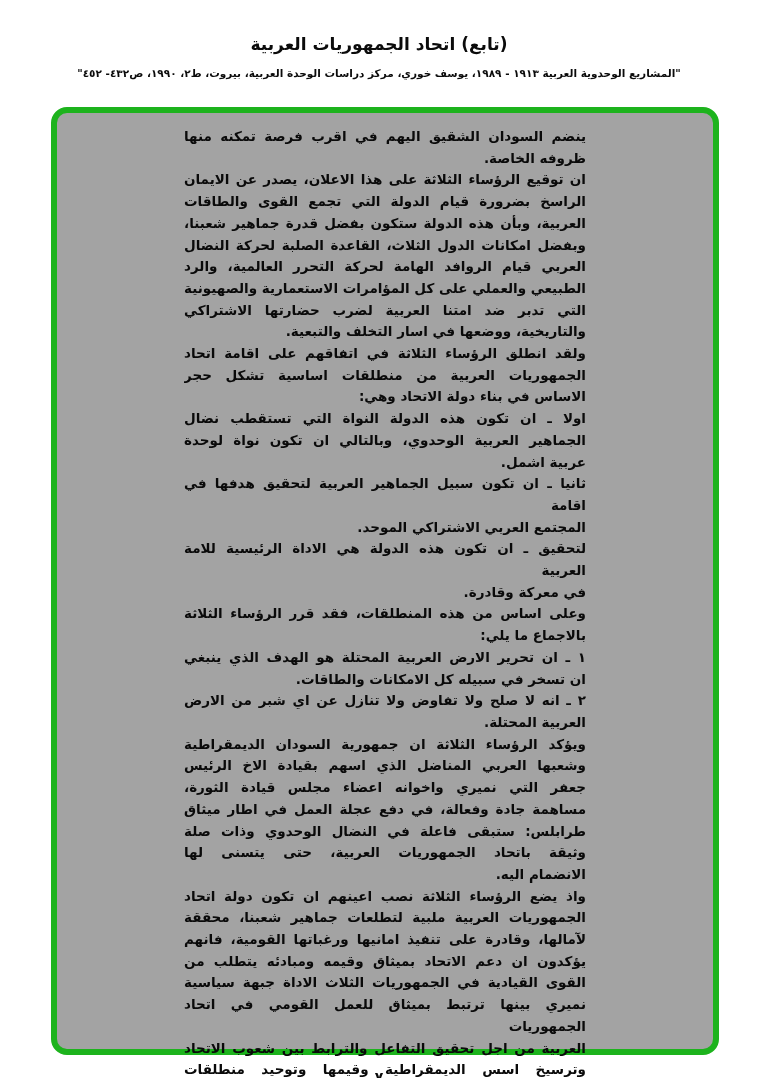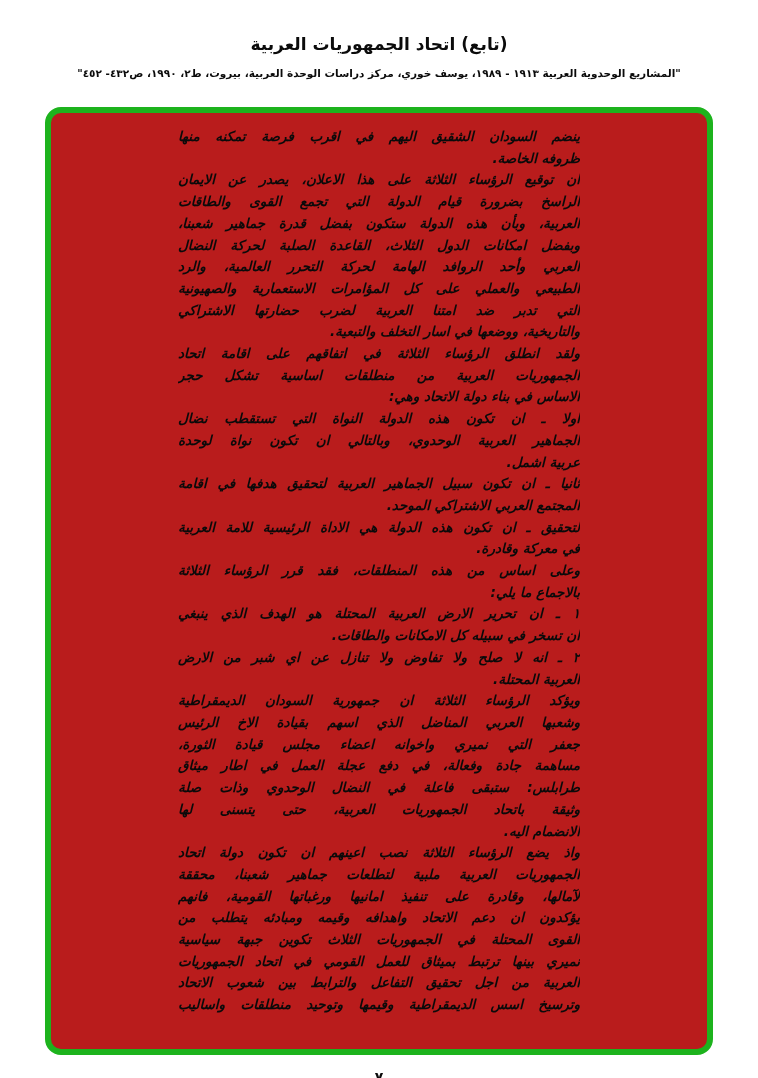--- a/index.html
+++ b/index.html
@@ -29,28 +29,27 @@
     top: 48px;
     left: 0;
     width: 100%;
     text-align: center;
     direction: rtl;
     font-size: 10.5px;
     font-weight: 700;
   }
   .green-box {
     position: absolute;
-    left: 45px;
+    left: 51px;
     top: 88px;
     width: 656px;
     height: 936px;
     border: 6px solid #1db31d;
     border-radius: 16px;
-    background: #b91c1c;
-    font-style: italic;
+    background: #a3a3a3;
   }
   .text-column {
     width: 402px;
     margin: 13px auto 0 auto;
     direction: rtl;
     font-size: 13.5px;
     font-weight: 700;
     line-height: 21.7px;
     color: #0a0a0a;
   }
@@ -87,21 +86,21 @@
     <div class="text-column">
         <div class="para">
           <div class="line">ينضم السودان الشقيق اليهم في اقرب فرصة تمكنه منها</div>
           <div class="line short">ظروفه الخاصة.</div>
         </div>
         <div class="para">
           <div class="line">ان توقيع الرؤساء الثلاثة على هذا الاعلان، يصدر عن الايمان</div>
           <div class="line">الراسخ بضرورة قيام الدولة التي تجمع القوى والطاقات</div>
           <div class="line">العربية، وبأن هذه الدولة ستكون بفضل قدرة جماهير شعبنا،</div>
           <div class="line">وبفضل امكانات الدول الثلاث، القاعدة الصلبة لحركة النضال</div>
-          <div class="line">العربي وأحد الروافد الهامة لحركة التحرر العالمية، والرد</div>
+          <div class="line">العربي قيام الروافد الهامة لحركة التحرر العالمية، والرد</div>
           <div class="line">الطبيعي والعملي على كل المؤامرات الاستعمارية والصهيونية</div>
           <div class="line">التي تدبر ضد امتنا العربية لضرب حضارتها الاشتراكي</div>
           <div class="line short">والتاريخية، ووضعها في اسار التخلف والتبعية.</div>
         </div>
         <div class="para">
           <div class="line">ولقد انطلق الرؤساء الثلاثة في اتفاقهم على اقامة اتحاد</div>
           <div class="line">الجمهوريات العربية من منطلقات اساسية تشكل حجر</div>
           <div class="line short">الاساس في بناء دولة الاتحاد وهي:</div>
         </div>
         <div class="para">
@@ -135,22 +134,22 @@
           <div class="line">جعفر التي نميري واخوانه اعضاء مجلس قيادة الثورة،</div>
           <div class="line">مساهمة جادة وفعالة، في دفع عجلة العمل في اطار ميثاق</div>
           <div class="line">طرابلس: ستبقى فاعلة في النضال الوحدوي وذات صلة</div>
           <div class="line">وثيقة باتحاد الجمهوريات العربية، حتى يتسنى لها</div>
           <div class="line short">الانضمام اليه.</div>
         </div>
         <div class="para">
           <div class="line">واذ يضع الرؤساء الثلاثة نصب اعينهم ان تكون دولة اتحاد</div>
           <div class="line">الجمهوريات العربية ملبية لتطلعات جماهير شعبنا، محققة</div>
           <div class="line">لآمالها، وقادرة على تنفيذ امانيها ورغباتها القومية، فانهم</div>
-          <div class="line">يؤكدون ان دعم الاتحاد واهدافه وقيمه ومبادئه يتطلب من</div>
-          <div class="line">القوى المحتلة في الجمهوريات الثلاث تكوين جبهة سياسية</div>
+          <div class="line">يؤكدون ان دعم الاتحاد بميثاق وقيمه ومبادئه يتطلب من</div>
+          <div class="line">القوى القيادية في الجمهوريات الثلاث الاداة جبهة سياسية</div>
           <div class="line">نميري بينها ترتبط بميثاق للعمل القومي في اتحاد الجمهوريات</div>
           <div class="line">العربية من اجل تحقيق التفاعل والترابط بين شعوب الاتحاد</div>
           <div class="line">وترسيخ اسس الديمقراطية وقيمها وتوحيد منطلقات واساليب</div>
         </div>
       </div>
   </div>
 
   <div class="page-number">٧</div>
 
 </div>

